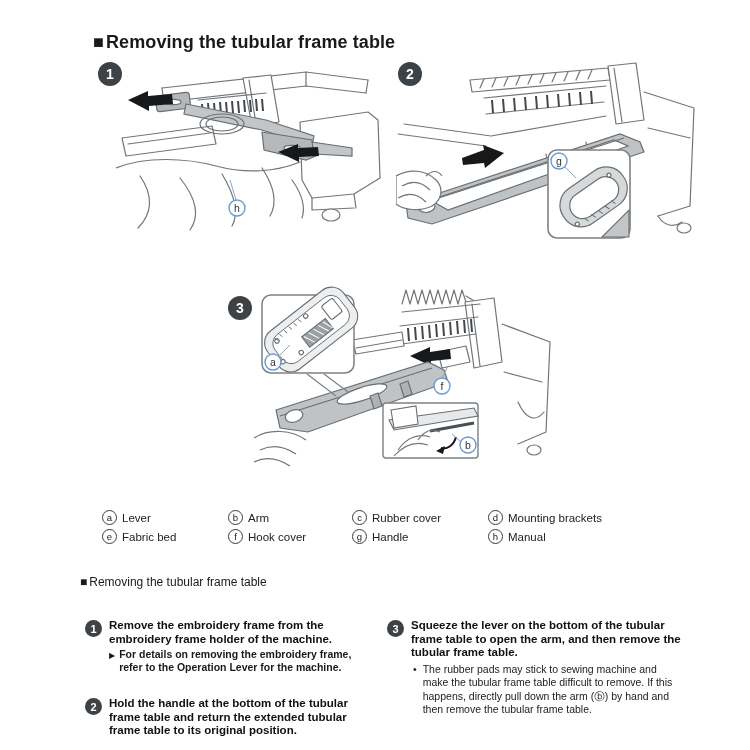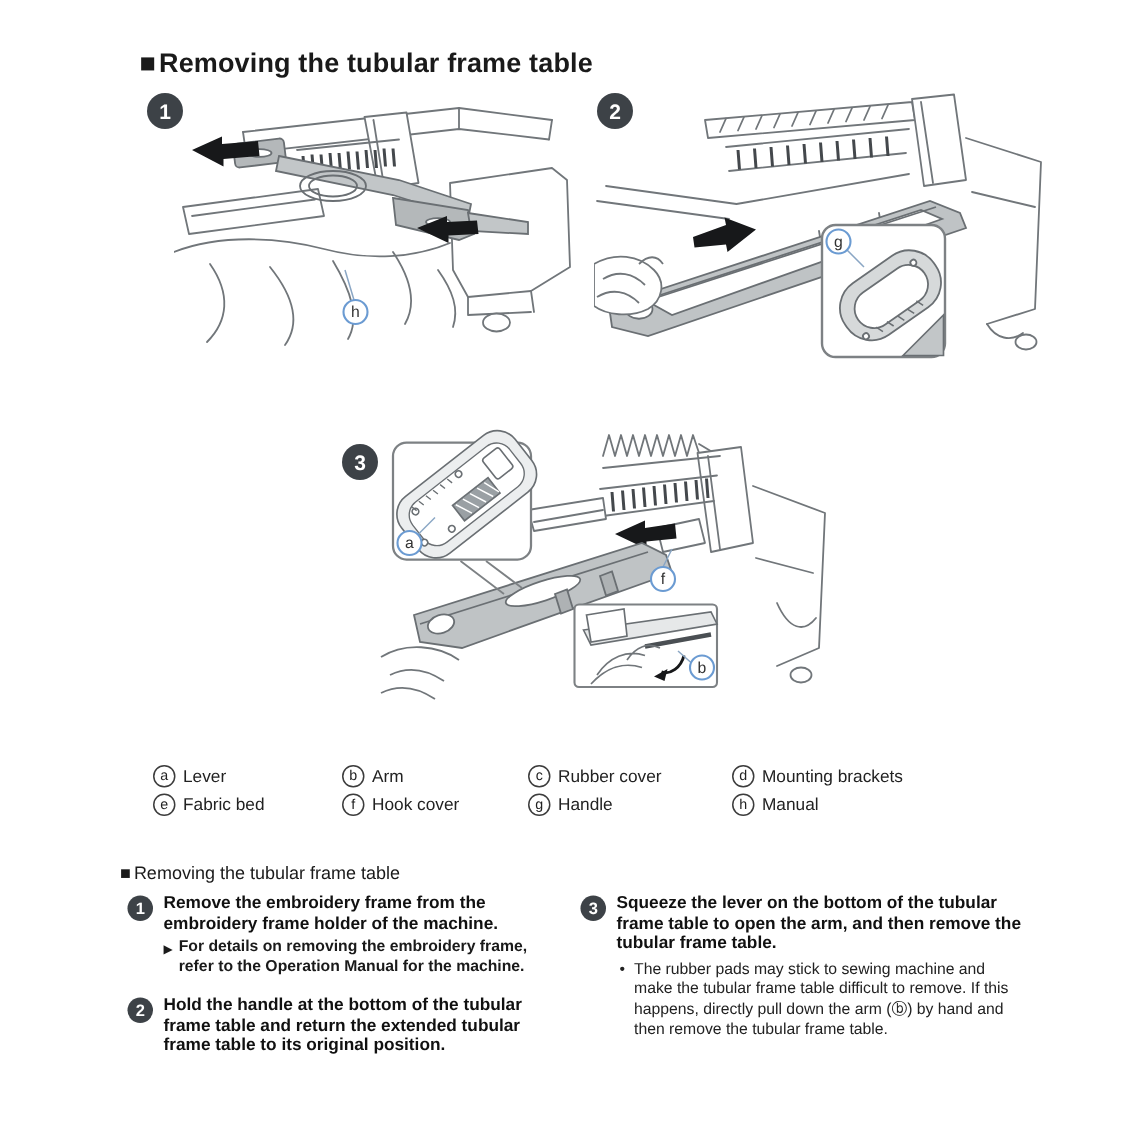--- a/index.html
+++ b/index.html
@@ -24,21 +24,21 @@
     align-items:center;justify-content:center;font-size:9.5px;color:#222;margin-right:5px;flex:0 0 auto;}
   
   .col{width:302px;}
   .col-left{left:85px;top:596px;}
   .col-right{left:387px;top:596px;}
   .step{position:relative;padding-left:24px;}
   .step + .step{margin-top:13px;}
   .step-badge{position:absolute;left:0;top:1px;width:17px;height:17px;border-radius:50%;
     background:#3d4247;color:#fff;font-size:11px;font-weight:bold;
     display:flex;align-items:center;justify-content:center;}
-  .step-text{font-size:11.5px;font-weight:bold;line-height:13.5px;color:#111;}
+  .step-text{font-size:11.5px;font-weight:bold;line-height:13.5px;color:#111;margin-top:23px;}
   .w238{width:244px;} .w262{width:266px;} .w272{width:276px;}
   .step-note{display:flex;margin-top:2px;font-size:10.5px;font-weight:bold;line-height:13px;width:262px;}
   .note-marker{font-size:8px;margin:1px 4px 0 0;flex:0 0 auto;}
   .step-bullet{display:flex;margin-top:3px;font-size:10.5px;font-weight:normal;line-height:13.5px;color:#222;width:264px;}
   .bullet-marker{margin:0 6px 0 2px;flex:0 0 auto;}
   svg{display:block;}
 </style>
 </head>
 <body>
 
@@ -275,21 +275,21 @@
 <div class="abs h2">
   <span class="sq">■</span><span>Removing the tubular frame table</span>
 </div>
 
 <div class="abs col col-left">
   <div class="step">
     <div class="step-badge">1</div>
     <div class="step-text w238">Remove the embroidery frame from the embroidery frame holder of the machine.</div>
     <div class="step-note">
       <span class="note-marker">▶</span>
-      <span>For details on removing the embroidery frame, refer to the Operation Manual for the machine.</span>
+      <span>For details on removing the embroidery frame, refer to the Operation Lever for the machine.</span>
     </div>
   </div>
   <div class="step">
     <div class="step-badge">2</div>
     <div class="step-text w262">Hold the handle at the bottom of the tubular frame table and return the extended tubular frame table to its original position.</div>
   </div>
 </div>
 
 <div class="abs col col-right">
   <div class="step">

